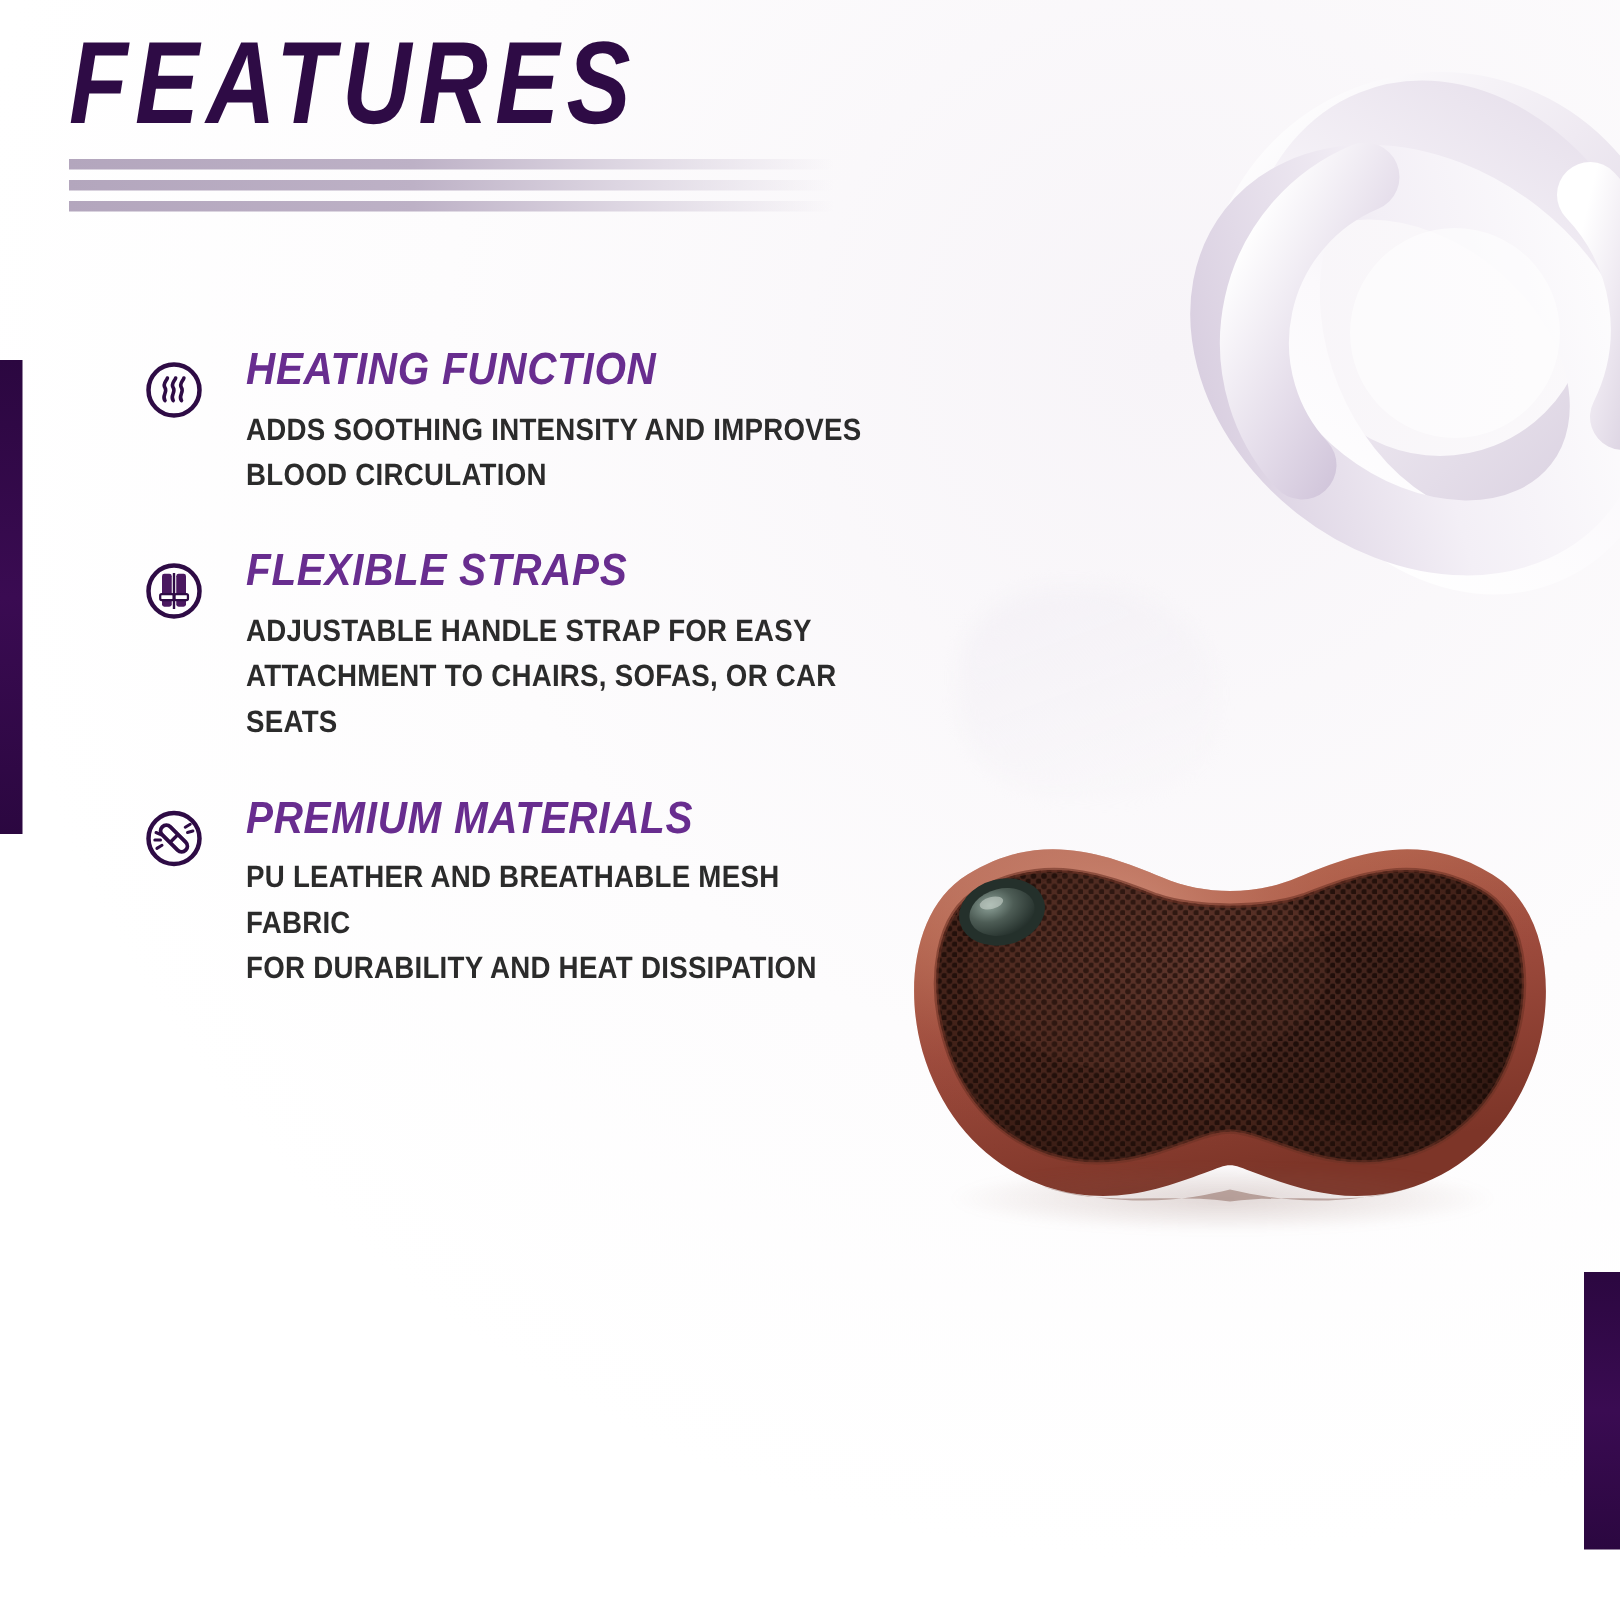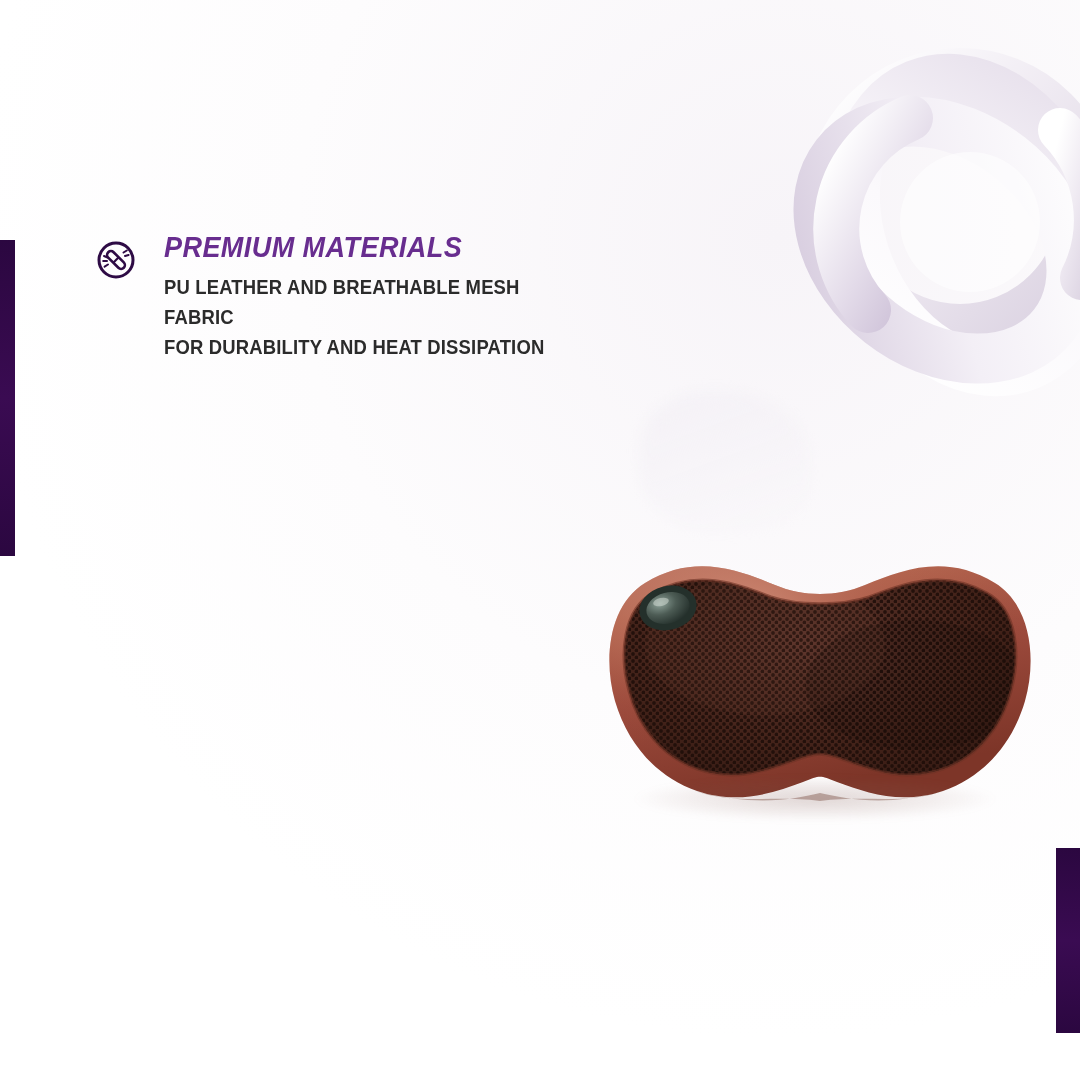--- a/index.html
+++ b/index.html
@@ -146,25 +146,63 @@
         <ellipse cx="210" cy="212" rx="70" ry="70" fill="#ffffff" opacity="0.55"></ellipse>
       </g>
     </svg>
   </div>
 
   <div class="ghost"></div>
 
   <div class="bar-left"></div>
   <div class="bar-right"></div>
 
+  <div class="title-block">
+    <h1 class="title">FEATURES</h1>
+    <div class="rules">
+      <div class="rule"></div>
+      <div class="rule"></div>
+      <div class="rule"></div>
+    </div>
+  </div>
 
   <div class="features">
 
 
-
+    <div class="feature">
+      <span class="f-icon">
+        <svg width="48" height="48" viewBox="0 0 48 48">
+          <circle cx="24" cy="24" r="17" fill="none" stroke="#2e0b45" stroke-width="3"></circle>
+          <g fill="none" stroke="#2e0b45" stroke-width="2.4" stroke-linecap="round">
+            <path d="M18 31c-2.5-3 2-5.5 0-8.5-1.8-2.7 1-4.5 1.6-6.5"></path>
+            <path d="M23.5 31c-2.5-3 2-5.5 0-8.5-1.8-2.7 1-4.5 1.6-6.5"></path>
+            <path d="M29 31c-2.5-3 2-5.5 0-8.5-1.8-2.7 1-4.5 1.6-6.5"></path>
+          </g>
+        </svg>
+      </span>
+      <div class="f-title">HEATING FUNCTION</div>
+      <div class="f-desc">ADDS SOOTHING INTENSITY AND IMPROVES
+BLOOD CIRCULATION</div>
+    </div>
+
+    <div class="feature">
+      <span class="f-icon">
+        <svg width="48" height="48" viewBox="0 0 48 48">
+          <circle cx="24" cy="24" r="17" fill="none" stroke="#2e0b45" stroke-width="3"></circle>
+          <rect x="16" y="12.5" width="6.5" height="22" rx="1.6" fill="#4a1860"></rect>
+          <rect x="25.5" y="12.5" width="6.5" height="22" rx="1.6" fill="#4a1860"></rect>
+          <rect x="14.8" y="26" width="9" height="4" rx="1" fill="#ffffff" stroke="#2e0b45" stroke-width="1.5"></rect>
+          <rect x="24.3" y="26" width="9" height="4" rx="1" fill="#ffffff" stroke="#2e0b45" stroke-width="1.5"></rect>
+          <path d="M24 12 L24 36" stroke="#2e0b45" stroke-width="1.6"></path>
+        </svg>
+      </span>
+      <div class="f-title">FLEXIBLE STRAPS</div>
+      <div class="f-desc">ADJUSTABLE HANDLE STRAP FOR EASY
+ATTACHMENT TO CHAIRS, SOFAS, OR CAR SEATS</div>
+    </div>
 
     <div class="feature">
       <span class="f-icon">
         <svg width="48" height="48" viewBox="0 0 48 48">
           <circle cx="24" cy="24" r="17" fill="none" stroke="#2e0b45" stroke-width="3"></circle>
           <g transform="rotate(-45 24 24)">
             <rect x="20.2" y="13" width="7.6" height="22" rx="3.8" fill="none" stroke="#2e0b45" stroke-width="2.6"></rect>
             <path d="M20.2 24 H27.8" stroke="#2e0b45" stroke-width="2.2"></path>
           </g>
           <g stroke="#2e0b45" stroke-width="2" stroke-linecap="round">

